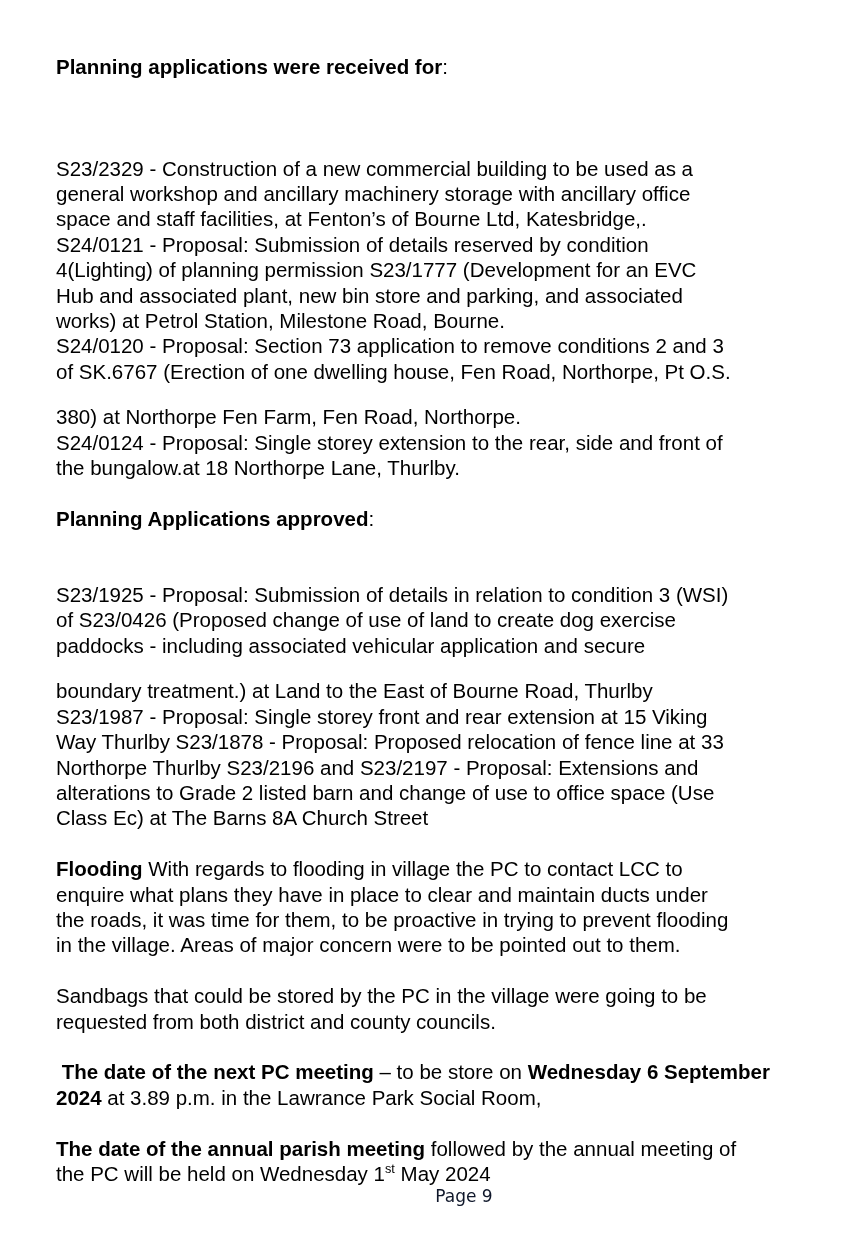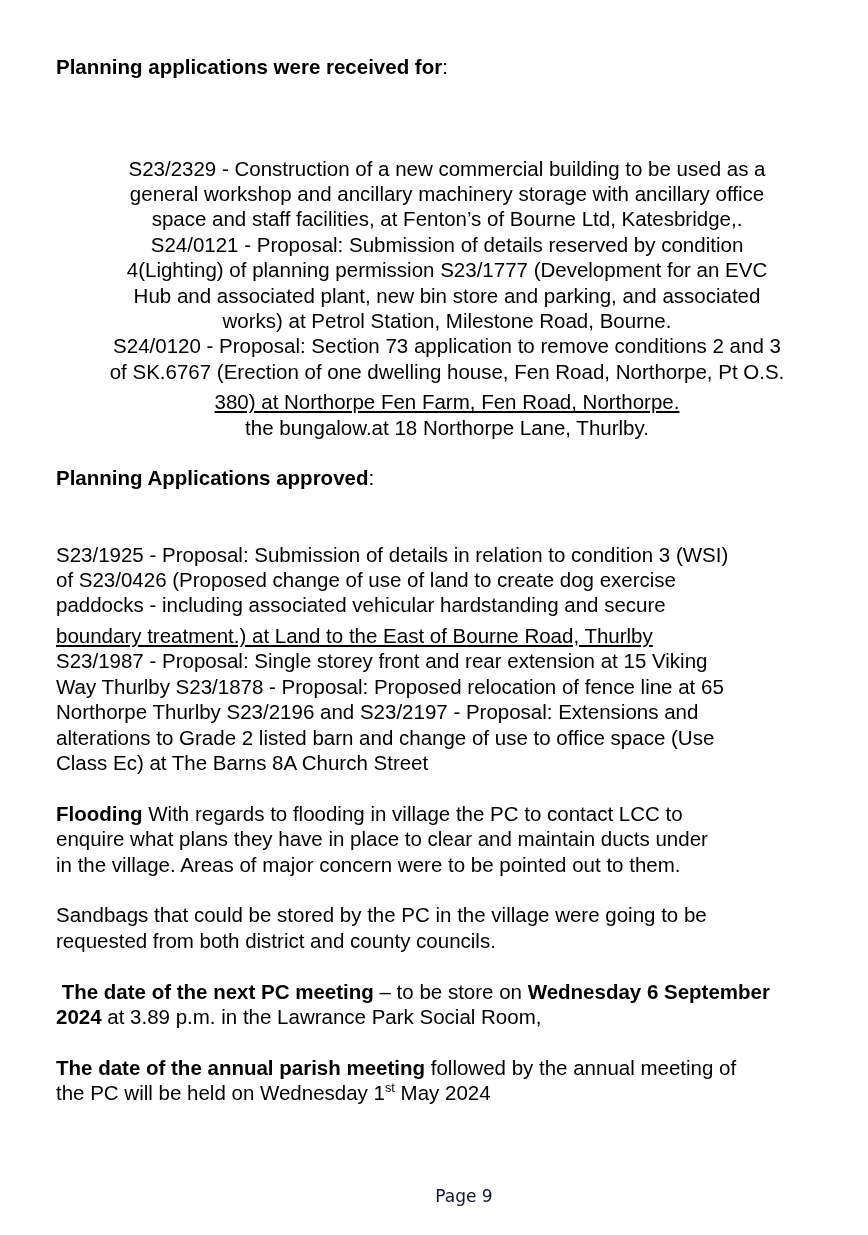--- a/index.html
+++ b/index.html
@@ -21,21 +21,21 @@
     position: absolute;
     top: 54px;
     left: 56px;
     right: 30px;
   }
   .block { margin: 0; }
   .line {
     line-height: 25.4px;
     white-space: pre;
   }
-  .line.extra { margin-top: 5px; text-decoration: underline; }
+  .line.extra { margin-top: 20px; }
   .bold { font-weight: bold; margin-top: 8px; }
   sup {
     font-size: 0.62em;
     vertical-align: super;
     line-height: 0;
   }
   .footer {
     position: absolute;
     top: 1186px;
     left: 0;
@@ -48,50 +48,52 @@
   }
 </style>
 </head>
 <body>
 
 <div class="page">
   <div class="content">
       <div class="block heading" style="margin-bottom: 76.2px;">
         <div class="line"><span class="bold">Planning applications were received for</span><span>:</span></div>
       </div>
-      <div class="block para" style="margin-bottom: 25.4px; text-align: center;">
+      <div class="block para" style="margin-bottom: 25.4px;">
         <div class="line"><span>S23/2329 - Construction of a new commercial building to be used as a</span></div>
         <div class="line"><span>general workshop and ancillary machinery storage with ancillary office</span></div>
         <div class="line"><span>space and staff facilities, at Fenton’s of Bourne Ltd, Katesbridge,.</span></div>
         <div class="line"><span>S24/0121 - Proposal: Submission of details reserved by condition</span></div>
         <div class="line"><span>4(Lighting) of planning permission S23/1777 (Development for an EVC</span></div>
         <div class="line"><span>Hub and associated plant, new bin store and parking, and associated</span></div>
         <div class="line"><span>works) at Petrol Station, Milestone Road, Bourne.</span></div>
         <div class="line"><span>S24/0120 - Proposal: Section 73 application to remove conditions 2 and 3</span></div>
         <div class="line"><span>of SK.6767 (Erection of one dwelling house, Fen Road, Northorpe, Pt O.S.</span></div>
         <div class="line extra"><span>380) at Northorpe Fen Farm, Fen Road, Northorpe.</span></div>
+        <div class="line"><span>S24/0124 - Proposal: Single storey extension to the rear, side and front of</span></div>
         <div class="line"><span>the bungalow.at 18 Northorpe Lane, Thurlby.</span></div>
       </div>
       <div class="block heading" style="margin-bottom: 50.8px;">
         <div class="line"><span class="bold">Planning Applications approved</span><span>:</span></div>
       </div>
       <div class="block para" style="margin-bottom: 25.4px;">
         <div class="line"><span>S23/1925 - Proposal: Submission of details in relation to condition 3 (WSI)</span></div>
         <div class="line"><span>of S23/0426 (Proposed change of use of land to create dog exercise</span></div>
-        <div class="line"><span>paddocks - including associated vehicular hardstanding and secure</span></div>
+        <div class="line"><span>paddocks - including associated vehicular application and secure</span></div>
         <div class="line extra"><span>boundary treatment.) at Land to the East of Bourne Road, Thurlby</span></div>
         <div class="line"><span>S23/1987 - Proposal: Single storey front and rear extension at 15 Viking</span></div>
-        <div class="line"><span>Way Thurlby S23/1878 - Proposal: Proposed relocation of fence line at 65</span></div>
+        <div class="line"><span>Way Thurlby S23/1878 - Proposal: Proposed relocation of fence line at 33</span></div>
         <div class="line"><span>Northorpe Thurlby S23/2196 and S23/2197 - Proposal: Extensions and</span></div>
         <div class="line"><span>alterations to Grade 2 listed barn and change of use to office space (Use</span></div>
         <div class="line"><span>Class Ec) at The Barns 8A Church Street</span></div>
       </div>
       <div class="block para" style="margin-bottom: 25.4px;">
         <div class="line"><span class="bold">Flooding</span><span> With regards to flooding in village the PC to contact LCC to</span></div>
         <div class="line"><span>enquire what plans they have in place to clear and maintain ducts under</span></div>
+        <div class="line"><span>the roads, it was time for them, to be proactive in trying to prevent flooding</span></div>
         <div class="line"><span>in the village. Areas of major concern were to be pointed out to them.</span></div>
       </div>
       <div class="block para" style="margin-bottom: 25.4px;">
         <div class="line"><span>Sandbags that could be stored by the PC in the village were going to be</span></div>
         <div class="line"><span>requested from both district and county councils.</span></div>
       </div>
       <div class="block para" style="margin-bottom: 25.4px;">
         <div class="line"><span class="bold"> The date of the next PC meeting</span><span> – to be store on </span><span class="bold">Wednesday 6 September</span></div>
         <div class="line"><span class="bold">2024</span><span> at 3.89 p.m. in the Lawrance Park Social Room,</span></div>
       </div>

